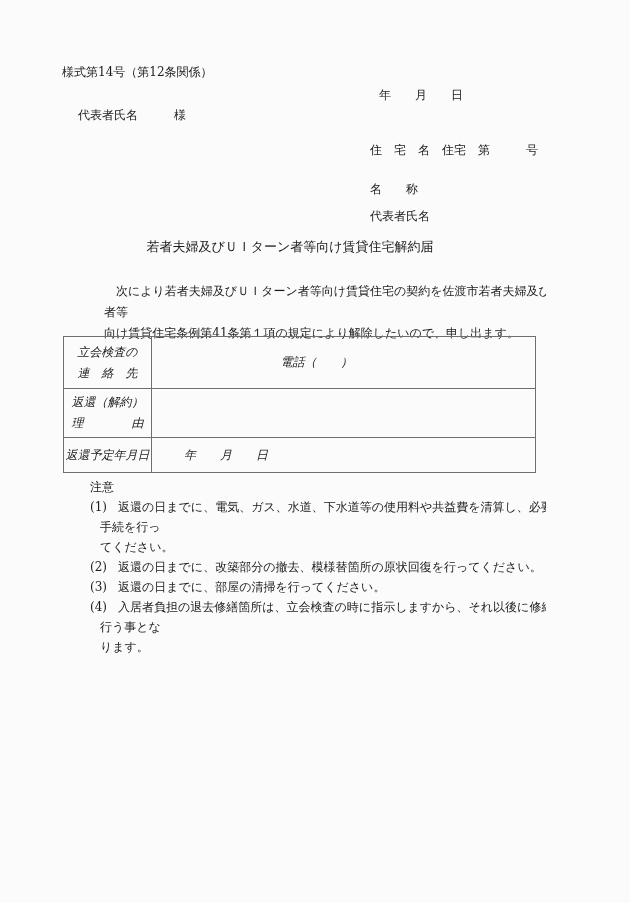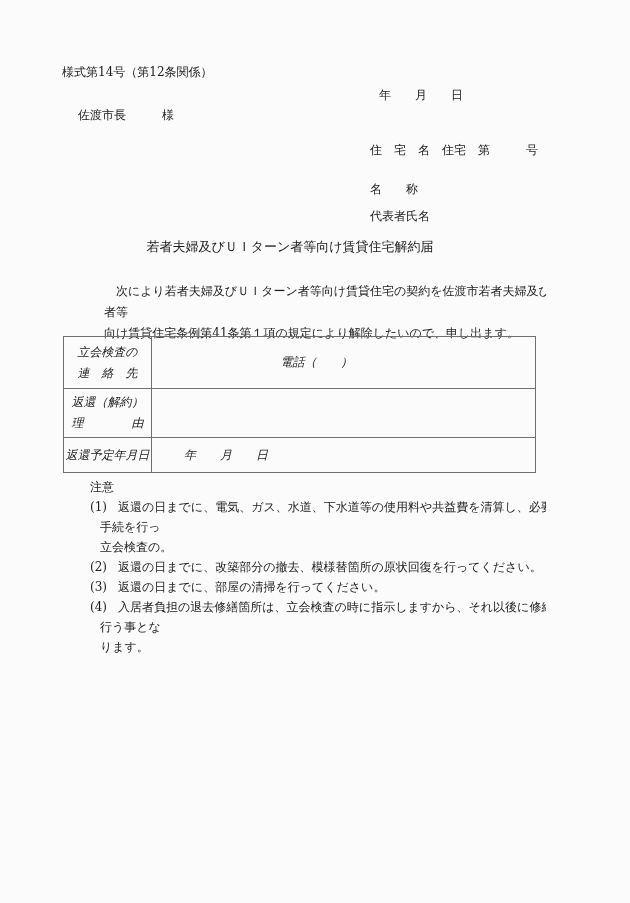--- a/index.html
+++ b/index.html
@@ -37,21 +37,21 @@
 </style>
 </head>
 <body>
 
 <div class="page">
 
   <div class="form-number">様式第14号（第12条関係）</div>
 
   <div class="date-line">年　　月　　日</div>
 
-  <div class="addressee">佐渡市長　　　様</div>
+  <div class="addressee">代表者氏名　　　様</div>
 
   <div class="housing-line">住　宅　名　住宅　第　　　号</div>
 
   <div class="name-label">名　　称</div>
 
   <div class="rep-label">代表者氏名</div>
 
   <h1 class="doc-title">若者夫婦及びＵＩターン者等向け賃貸住宅解約届</h1>
 
   <div class="body-par">
@@ -89,21 +89,21 @@
     </tr>
   </tbody>
     </table>
 
   <div class="notes-heading">注意</div>
 
   <div class="notes-list">
     <div class="note-item">
       <span class="note-num">(1)</span>
       <div class="note-line first">返還の日までに、電気、ガス、水道、下水道等の使用料や共益費を清算し、必要な手続を行っ</div>
-      <div class="note-line">立会検査の。</div>
+      <div class="note-line">てください。</div>
     </div>
     <div class="note-item">
       <span class="note-num">(2)</span>
       <div class="note-line first">返還の日までに、改築部分の撤去、模様替箇所の原状回復を行ってください。</div>
     </div>
     <div class="note-item">
       <span class="note-num">(3)</span>
       <div class="note-line first">返還の日までに、部屋の清掃を行ってください。</div>
     </div>
     <div class="note-item">

